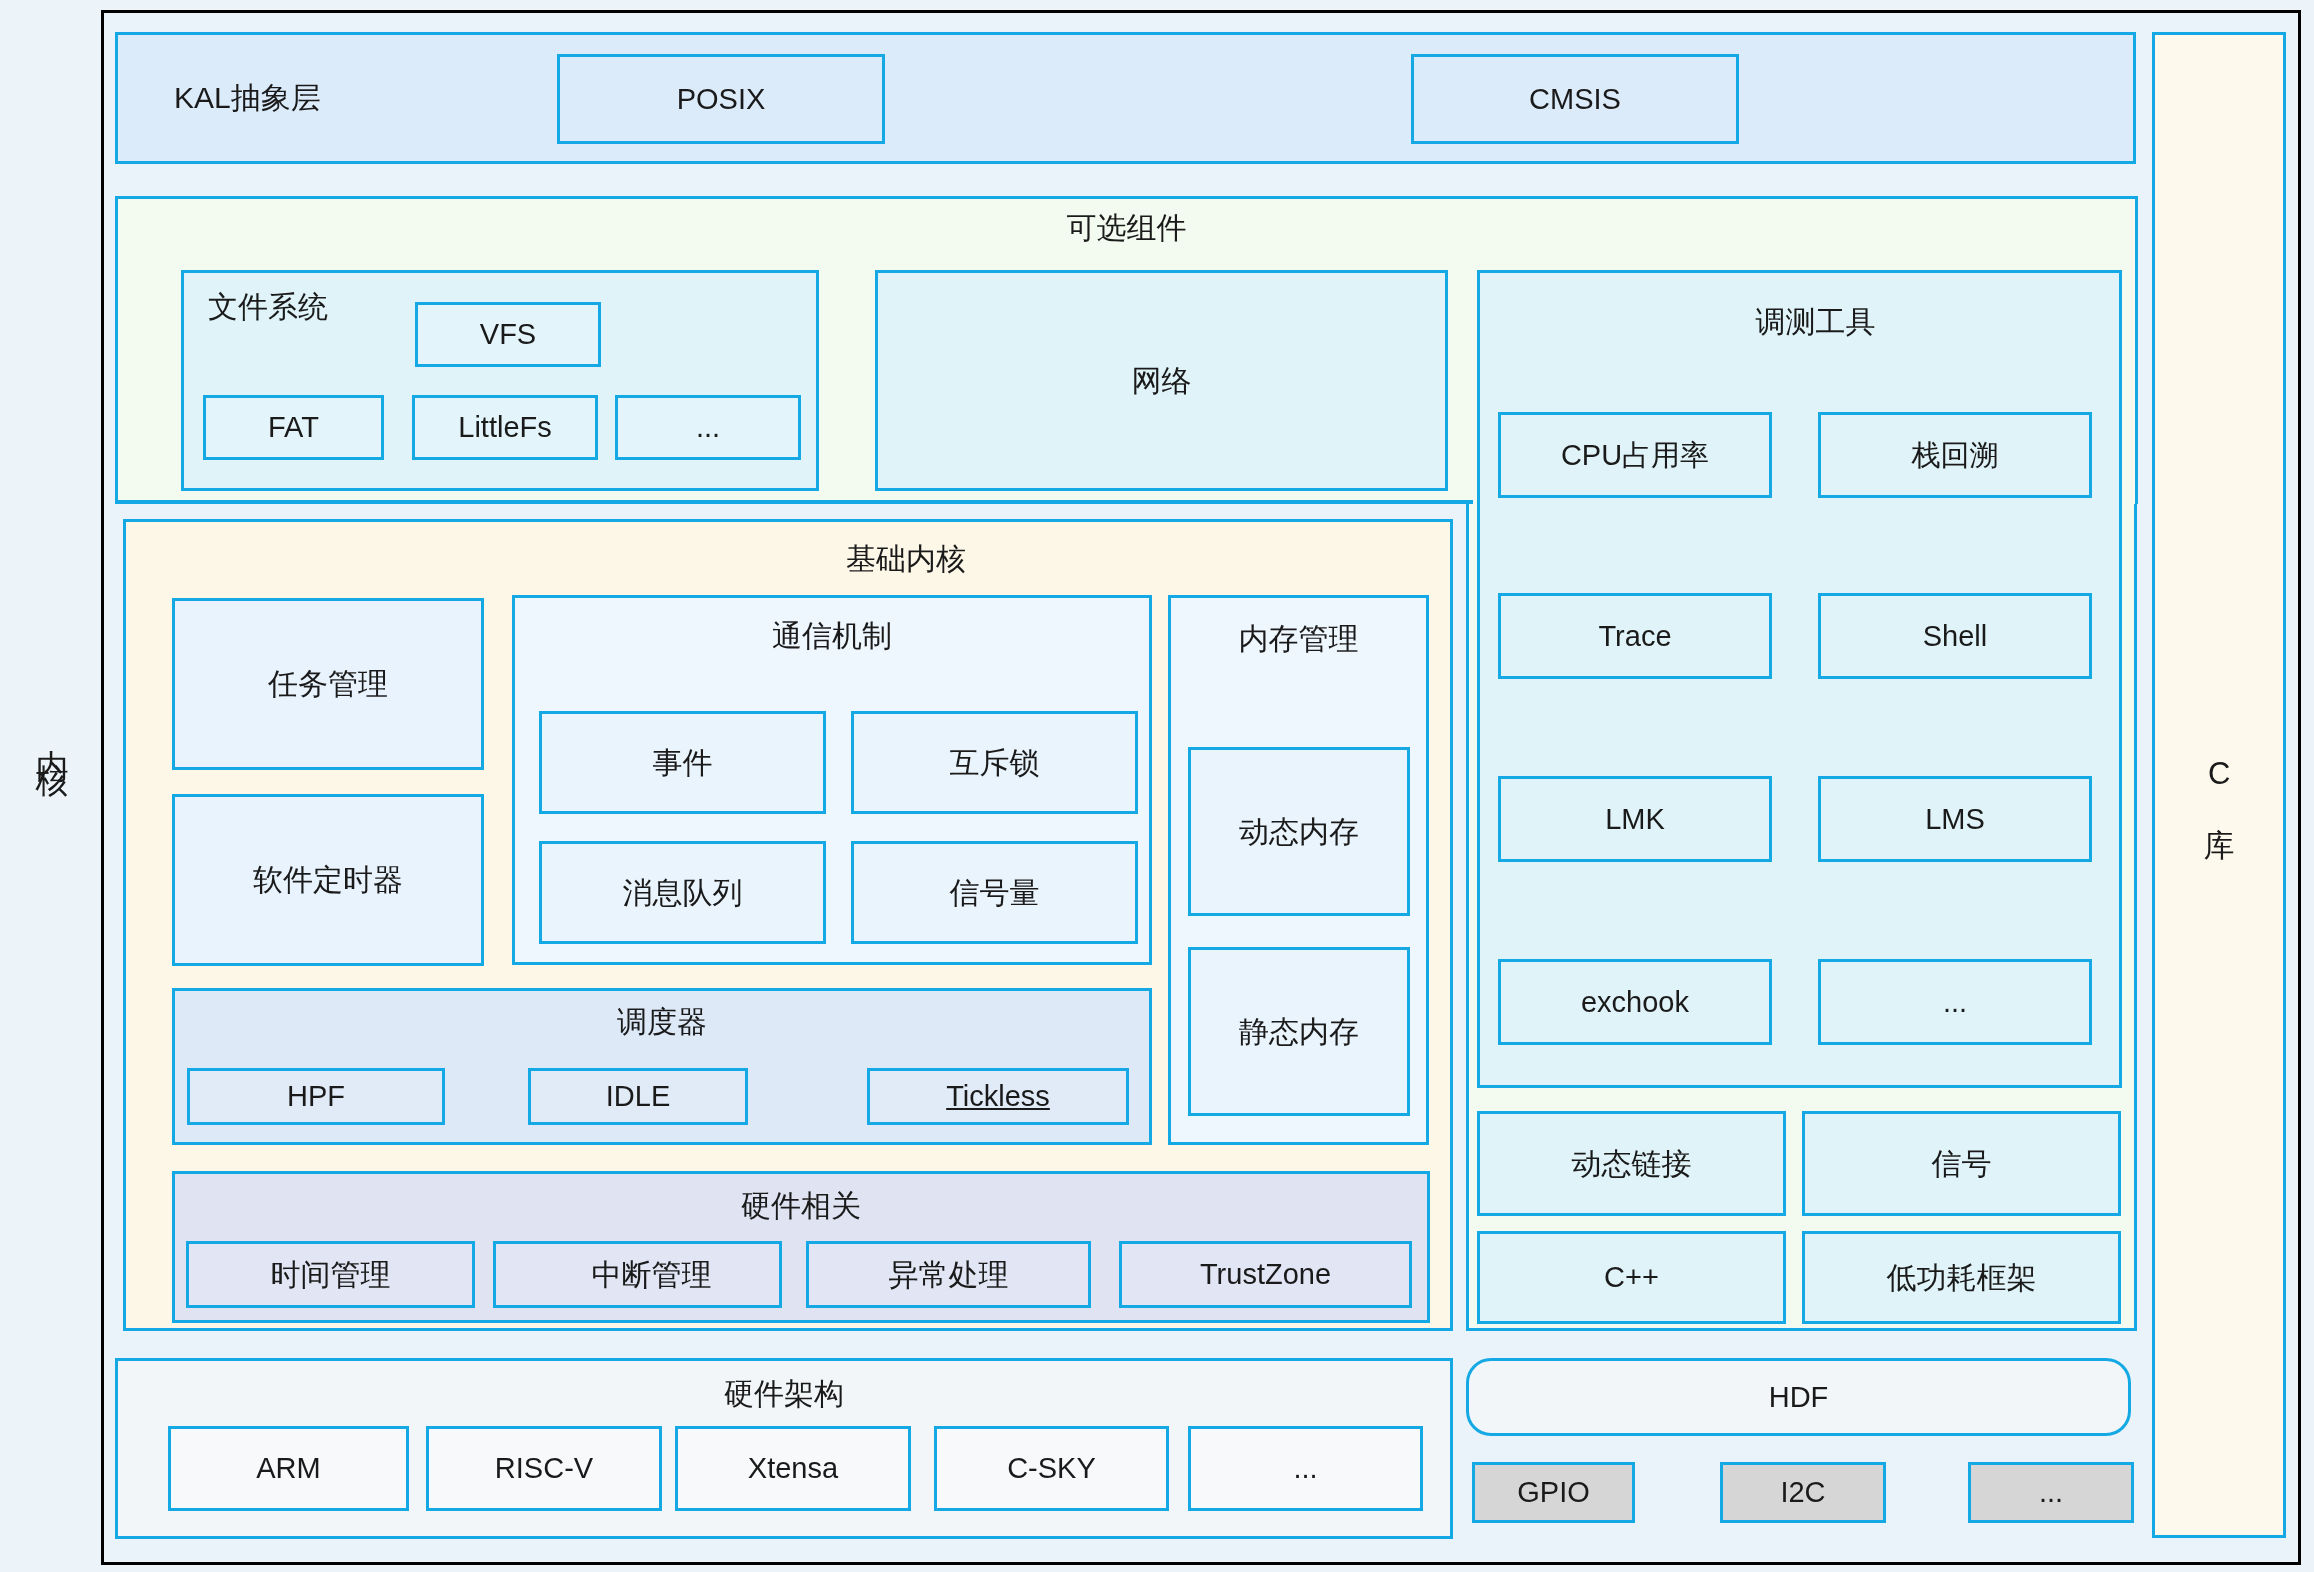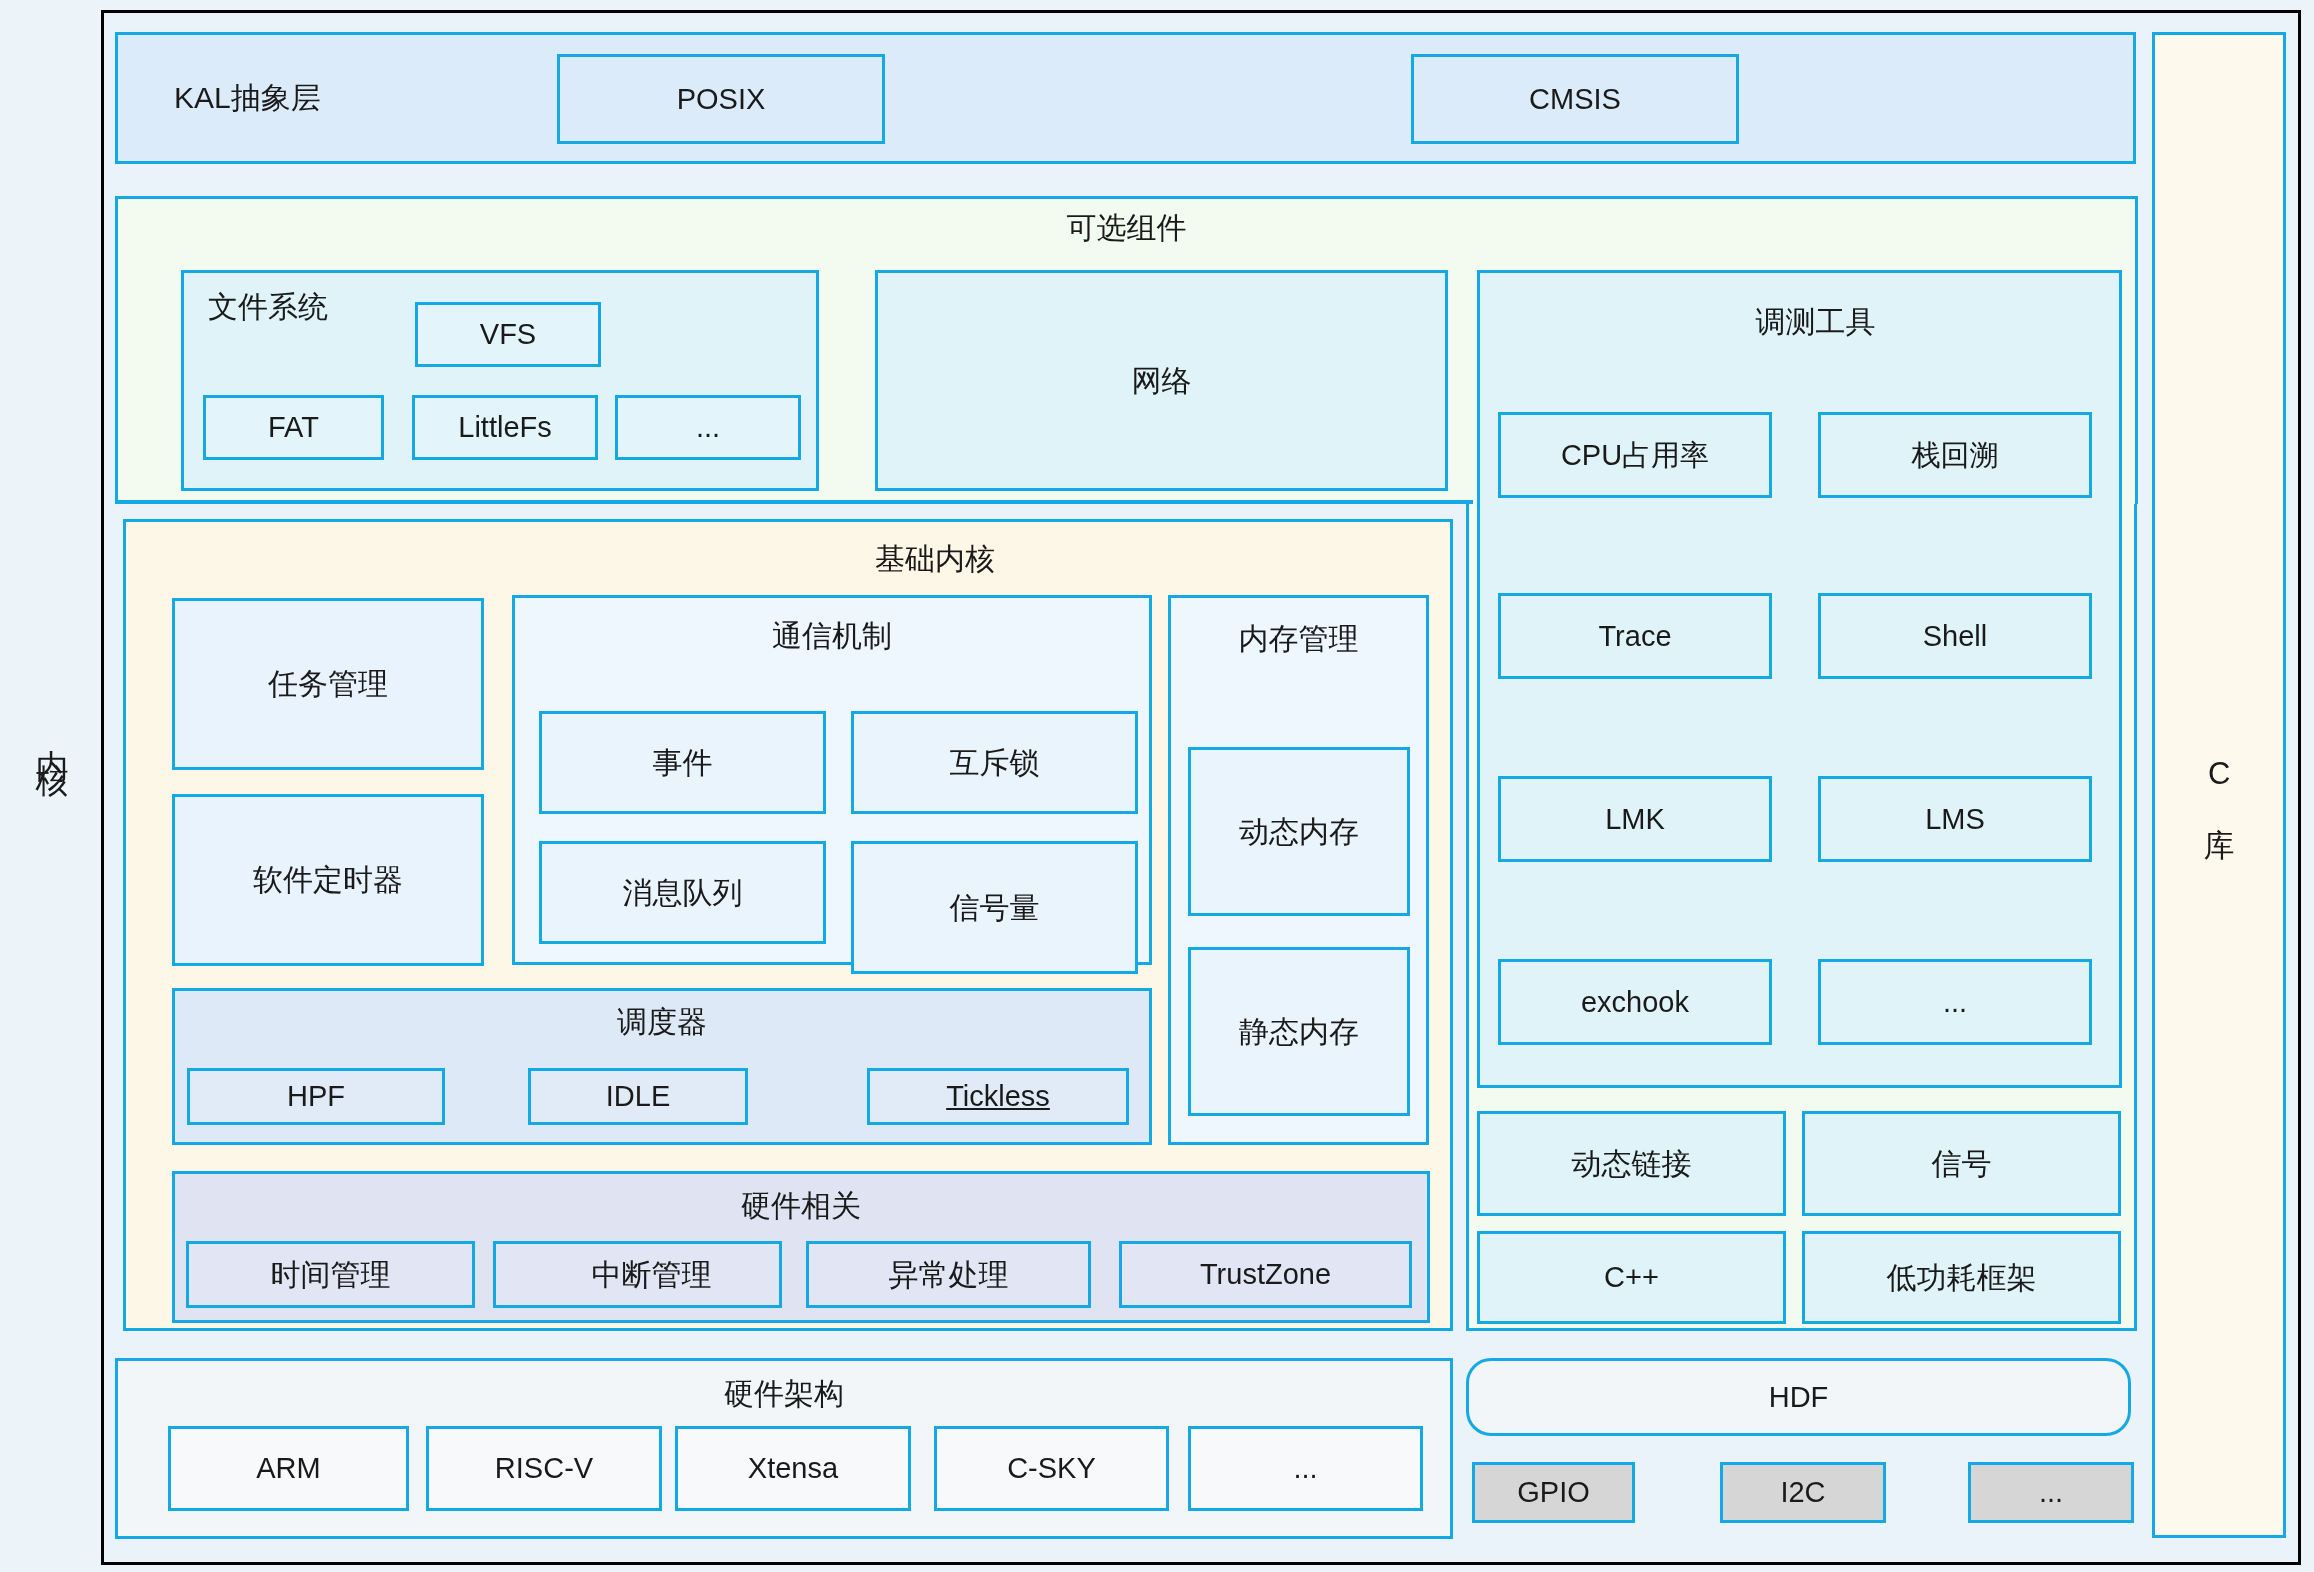--- a/index.html
+++ b/index.html
@@ -66,31 +66,31 @@
   <div class="box" style="left:1818px;top:776px;width:274px;height:86px;background:#dff3f8;">LMS</div>
   <div class="box" style="left:1498px;top:959px;width:274px;height:86px;background:#dff3f8;">exchook</div>
   <div class="box" style="left:1818px;top:959px;width:274px;height:86px;background:#dff3f8;">...</div>
 
   <div class="box" style="left:1477px;top:1111px;width:309px;height:105px;background:#dff3f8;font-size:30px;">动态链接</div>
   <div class="box" style="left:1802px;top:1111px;width:319px;height:105px;background:#dff3f8;font-size:30px;">信号</div>
   <div class="box" style="left:1477px;top:1231px;width:309px;height:93px;background:#dff3f8;">C++</div>
   <div class="box" style="left:1802px;top:1231px;width:319px;height:93px;background:#dff3f8;font-size:30px;">低功耗框架</div>
 
   <div class="box" style="left:123px;top:519px;width:1330px;height:812px;background:#fdf7e8;"></div>
-  <div class="title" style="left:136px;top:539px;width:1518px;padding-left:40px;">基础内核</div>
+  <div class="title" style="left:107px;top:539px;width:1518px;padding-left:40px;">基础内核</div>
 
   <div class="box" style="left:172px;top:598px;width:312px;height:172px;background:#e9f3fd;font-size:30px;">任务管理</div>
   <div class="box" style="left:172px;top:794px;width:312px;height:172px;background:#e9f3fd;font-size:30px;">软件定时器</div>
 
   <div class="box" style="left:512px;top:595px;width:640px;height:370px;background:#eef6fe;"></div>
   <div class="title" style="left:512px;top:616px;width:640px;">通信机制</div>
   <div class="box" style="left:539px;top:711px;width:287px;height:103px;background:#eaf4fd;font-size:30px;">事件</div>
   <div class="box" style="left:851px;top:711px;width:287px;height:103px;background:#eaf4fd;font-size:30px;">互斥锁</div>
   <div class="box" style="left:539px;top:841px;width:287px;height:103px;background:#eaf4fd;font-size:30px;">消息队列</div>
-  <div class="box" style="left:851px;top:841px;width:287px;height:133px;background:#eaf4fd;font-size:30px;">信号量</div>
+  <div class="box" style="left:851px;top:841px;width:287px;height:103px;background:#eaf4fd;font-size:30px;">信号量</div>
 
   <div class="box" style="left:1168px;top:595px;width:261px;height:550px;background:#eef6fe;"></div>
   <div class="title" style="left:1168px;top:619px;width:261px;">内存管理</div>
   <div class="box" style="left:1188px;top:747px;width:222px;height:169px;background:#eaf4fd;font-size:30px;">动态内存</div>
   <div class="box" style="left:1188px;top:947px;width:222px;height:169px;background:#eaf4fd;font-size:30px;">静态内存</div>
 
   <div class="box" style="left:172px;top:988px;width:980px;height:157px;background:#dde9f7;"></div>
   <div class="title" style="left:172px;top:1002px;width:980px;">调度器</div>
   <div class="box" style="left:187px;top:1068px;width:258px;height:57px;background:#e1ebf8;">HPF</div>
   <div class="box" style="left:528px;top:1068px;width:220px;height:57px;background:#e1ebf8;">IDLE</div>

